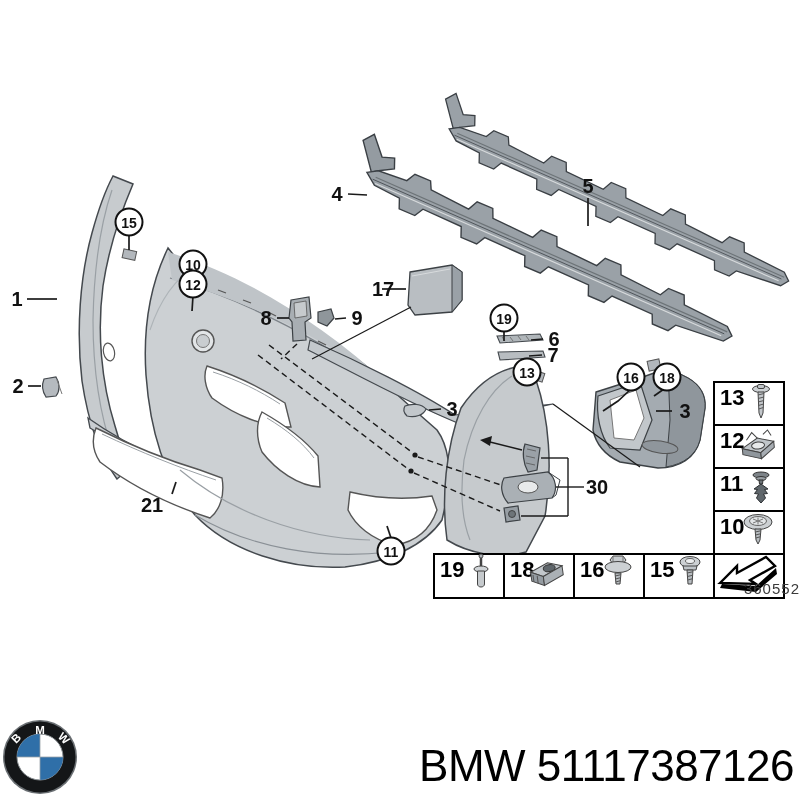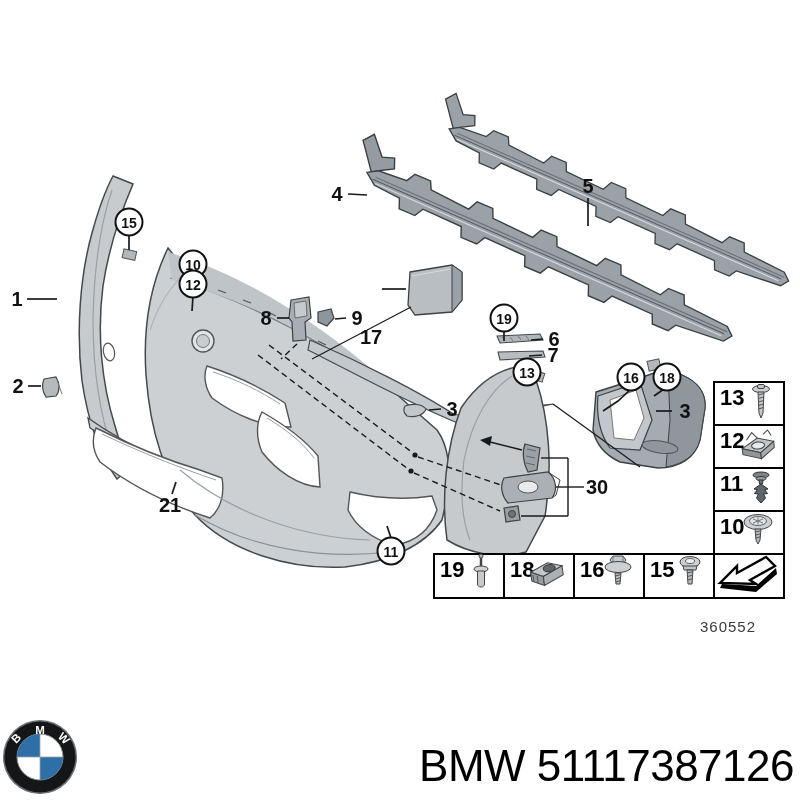--- a/index.html
+++ b/index.html
@@ -10,21 +10,21 @@
   .callout{position:absolute;transform:translate(-50%,-50%);font-weight:bold;color:#111;
            font-size:20px;line-height:1;white-space:nowrap;}
   .callout.circled{width:25px;height:25px;border:2.2px solid #111;border-radius:50%;
            background:#fff;display:flex;align-items:center;justify-content:center;
            font-size:14px;}
   
   .legend-cell{position:absolute;border:2px solid #000;background:#fff;box-sizing:border-box;}
   .legend-cell .num{position:absolute;left:5px;top:2px;font-weight:bold;font-size:22px;color:#000;}
   .legend-cell .ic{position:absolute;right:2px;top:50%;transform:translateY(-50%);}
   .legend-cell.arrow .ic{right:3px;}
-  .diagram-number{position:absolute;left:700px;top:618px;width:100px;text-align:left;
+  .diagram-number{position:absolute;left:700px;top:580px;width:100px;text-align:right;
            font-size:15px;color:#3a3a3a;letter-spacing:1px;}
   .part-number{position:absolute;right:6px;top:741px;font-size:44px;color:#000;
            letter-spacing:-0.5px;}
 </style>
 </head>
 <body>
 
 <div class="stage">
 
   <svg id="art" width="800" height="800" viewBox="0 0 800 800">
@@ -208,23 +208,23 @@
       <div class="callout" style="left: 17px; top: 299px;">1</div>
       <div class="callout" style="left: 18px; top: 386px;">2</div>
       <div class="callout" style="left: 452px; top: 409px;">3</div>
       <div class="callout" style="left: 337px; top: 194px;">4</div>
       <div class="callout" style="left: 588px; top: 186px;">5</div>
       <div class="callout" style="left: 554px; top: 339px;">6</div>
       <div class="callout" style="left: 553px; top: 355px;">7</div>
       <div class="callout" style="left: 266px; top: 318px;">8</div>
       <div class="callout" style="left: 357px; top: 318px;">9</div>
       <div class="callout" style="left: 685px; top: 411px;">3</div>
-      <div class="callout" style="left: 371px; top: 289px; margin-top: 48px;">17</div>
+      <div class="callout" style="left: 383px; top: 289px;">17</div>
       <div class="callout" style="left: 597px; top: 487px;">30</div>
-      <div class="callout" style="left: 170px; top: 505px;">21</div>
+      <div class="callout" style="left: 152px; top: 505px;">21</div>
       <div class="callout circled" style="left: 129px; top: 222px;">15</div>
       <div class="callout circled" style="left: 193px; top: 264px;">10</div>
       <div class="callout circled" style="left: 193px; top: 284px;">12</div>
       <div class="callout circled" style="left: 504px; top: 318px;">19</div>
       <div class="callout circled" style="left: 527px; top: 372px;">13</div>
       <div class="callout circled" style="left: 631px; top: 377px;">16</div>
       <div class="callout circled" style="left: 667px; top: 377px;">18</div>
       <div class="callout circled" style="left: 391px; top: 551px;">11</div>
     </div>
 

